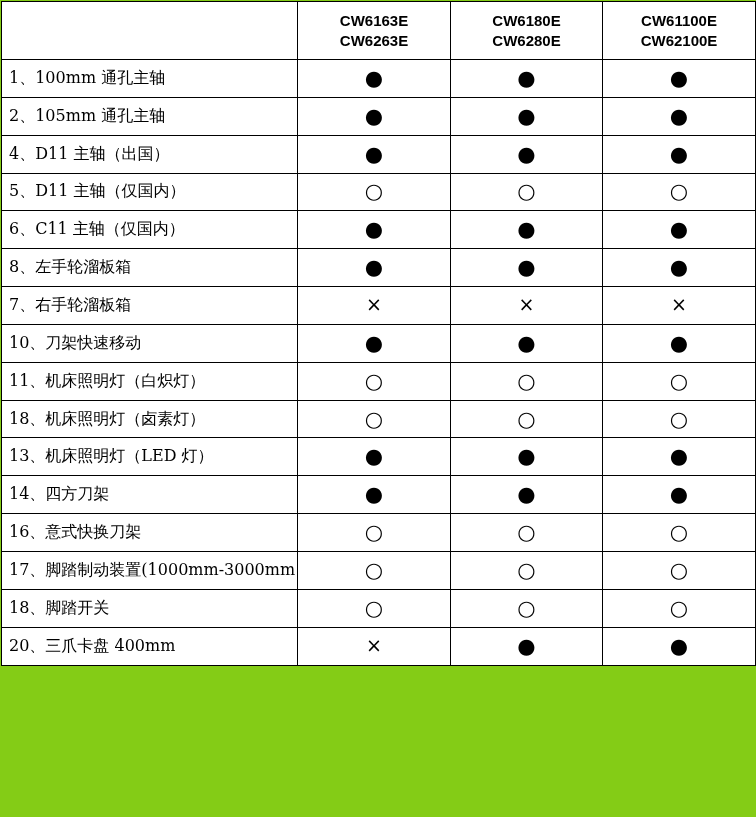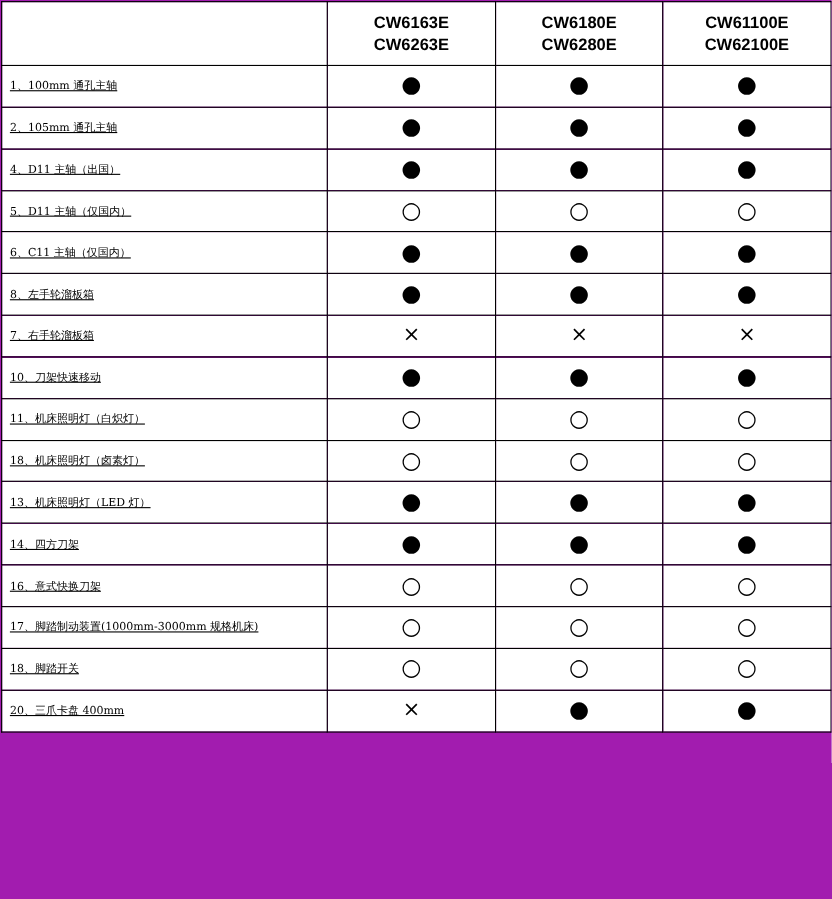--- a/index.html
+++ b/index.html
@@ -5,21 +5,21 @@
   html, body {
     margin: 0;
     padding: 0;
     background: #ffffff;
   }
   .page {
     width: 756px;
     height: 817px;
     box-sizing: border-box;
     padding: 1px 0 0 1px;
-    background: #a21caf;
+    background: #84cc16;
   }
   table.spec-table {
     border-collapse: collapse;
     table-layout: fixed;
     width: 754px;
   }
   table.spec-table th,
   table.spec-table td {
     border: 1px solid #000000;
     background: #ffffff;
@@ -41,26 +41,25 @@
     line-height: 20px;
     color: #000000;
     text-align: center;
     vertical-align: middle;
   }
   th.corner-cell {
     background: #ffffff;
   }
   td.label-cell {
     font-family: "DejaVu Serif", serif;
-    font-size: 10px;
+    font-size: 16px;
     color: #000000;
     text-align: left;
     vertical-align: middle;
     padding: 0 16px 0 7px;
-    text-decoration: underline;
   }
   td.symbol-cell {
     text-align: center;
     vertical-align: middle;
     padding: 0;
   }
   .sym {
     font-family: "DejaVu Sans", sans-serif;
     color: #000000;
     display: inline-block;

